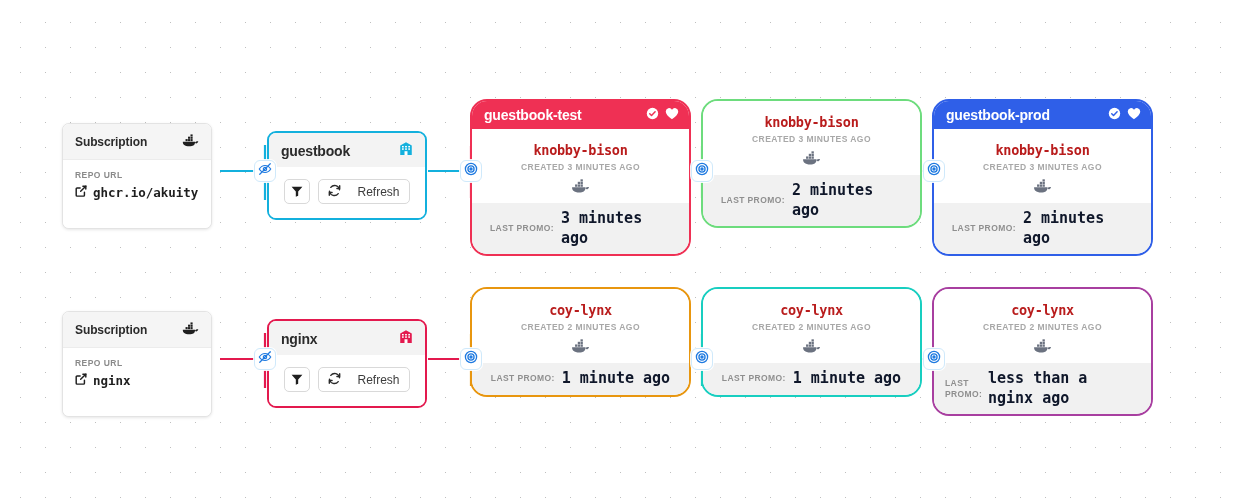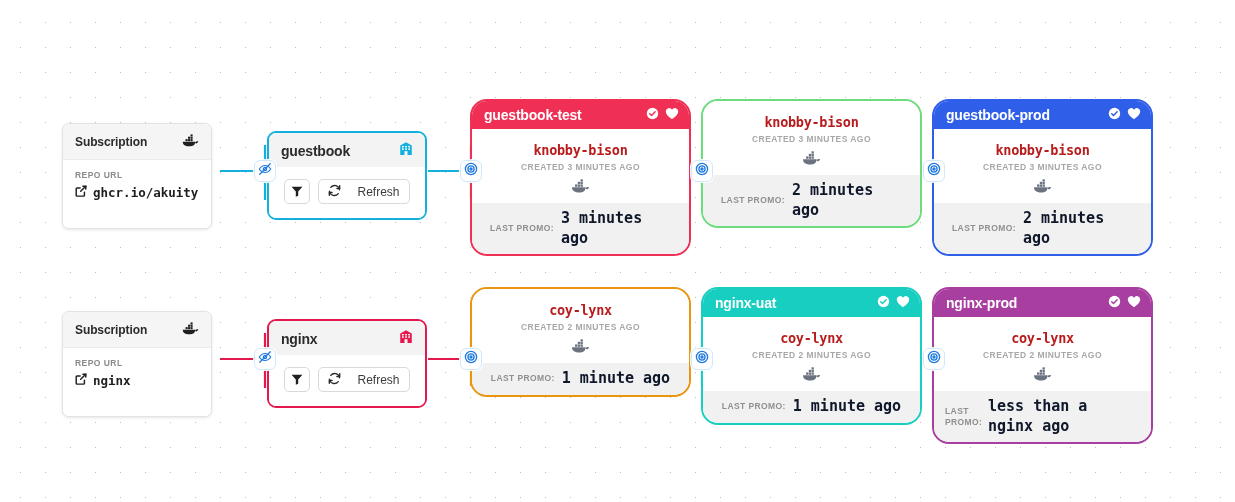--- a/index.html
+++ b/index.html
@@ -444,36 +444,20 @@
           </svg>
       </div>
     </div>
     <div class="stage-foot">
       <span class="promo-label">LAST PROMO:</span>
       <span class="promo-value">1 minute ago</span>
     </div>
   </div>
 
   <div class="stage-card" style="left:701px; top:287px; border-color:#18cec0;">
-    <div class="stage-head" style="background:#18cec0;">
-      <span class="stage-name">nginx-uat</span>
-      <span class="stage-head-icons">
-        <span>
-          <svg width="13" height="13" viewBox="0 0 16 16">
-              <circle cx="8" cy="8" r="7" fill="#fff"></circle>
-              <path d="M4.6 8.2l2.2 2.2 4.4-4.6" fill="none" stroke="#18cec0" stroke-width="1.8" stroke-linecap="round" stroke-linejoin="round"></path>
-            </svg>
-        </span>
-        <span>
-          <svg width="14" height="13" viewBox="0 0 16 15">
-              <path d="M8 14.2S.8 9.6.8 5.2A3.9 3.9 0 0 1 8 3.1a3.9 3.9 0 0 1 7.2 2.1c0 4.4-7.2 9-7.2 9z" fill="#fff"></path>
-            </svg>
-        </span>
-      </span>
-    </div>
     <div class="stage-body">
       <div class="freight-name">coy-lynx</div>
       <div class="freight-created">CREATED 2 MINUTES AGO</div>
       <div class="freight-whale">
         <svg width="19" height="14" viewBox="0 0 24 18">
             <g fill="#6b7280">
           <rect x="5" y="7" width="3" height="3"></rect>
               <rect x="8.5" y="7" width="3" height="3"></rect>
           <rect x="12" y="7" width="3" height="3"></rect>
               <rect x="8.5" y="3.6" width="3" height="3"></rect>
@@ -485,36 +469,20 @@
           </svg>
       </div>
     </div>
     <div class="stage-foot">
       <span class="promo-label">LAST PROMO:</span>
       <span class="promo-value">1 minute ago</span>
     </div>
   </div>
 
   <div class="stage-card" style="left:932px; top:287px; border-color:#a83fa0;">
-    <div class="stage-head" style="background:#a83fa0;">
-      <span class="stage-name">nginx-prod</span>
-      <span class="stage-head-icons">
-        <span>
-          <svg width="13" height="13" viewBox="0 0 16 16">
-              <circle cx="8" cy="8" r="7" fill="#fff"></circle>
-              <path d="M4.6 8.2l2.2 2.2 4.4-4.6" fill="none" stroke="#a83fa0" stroke-width="1.8" stroke-linecap="round" stroke-linejoin="round"></path>
-            </svg>
-        </span>
-        <span>
-          <svg width="14" height="13" viewBox="0 0 16 15">
-              <path d="M8 14.2S.8 9.6.8 5.2A3.9 3.9 0 0 1 8 3.1a3.9 3.9 0 0 1 7.2 2.1c0 4.4-7.2 9-7.2 9z" fill="#fff"></path>
-            </svg>
-        </span>
-      </span>
-    </div>
     <div class="stage-body">
       <div class="freight-name">coy-lynx</div>
       <div class="freight-created">CREATED 2 MINUTES AGO</div>
       <div class="freight-whale">
         <svg width="19" height="14" viewBox="0 0 24 18">
             <g fill="#6b7280">
           <rect x="5" y="7" width="3" height="3"></rect>
               <rect x="8.5" y="7" width="3" height="3"></rect>
           <rect x="12" y="7" width="3" height="3"></rect>
               <rect x="8.5" y="3.6" width="3" height="3"></rect>

